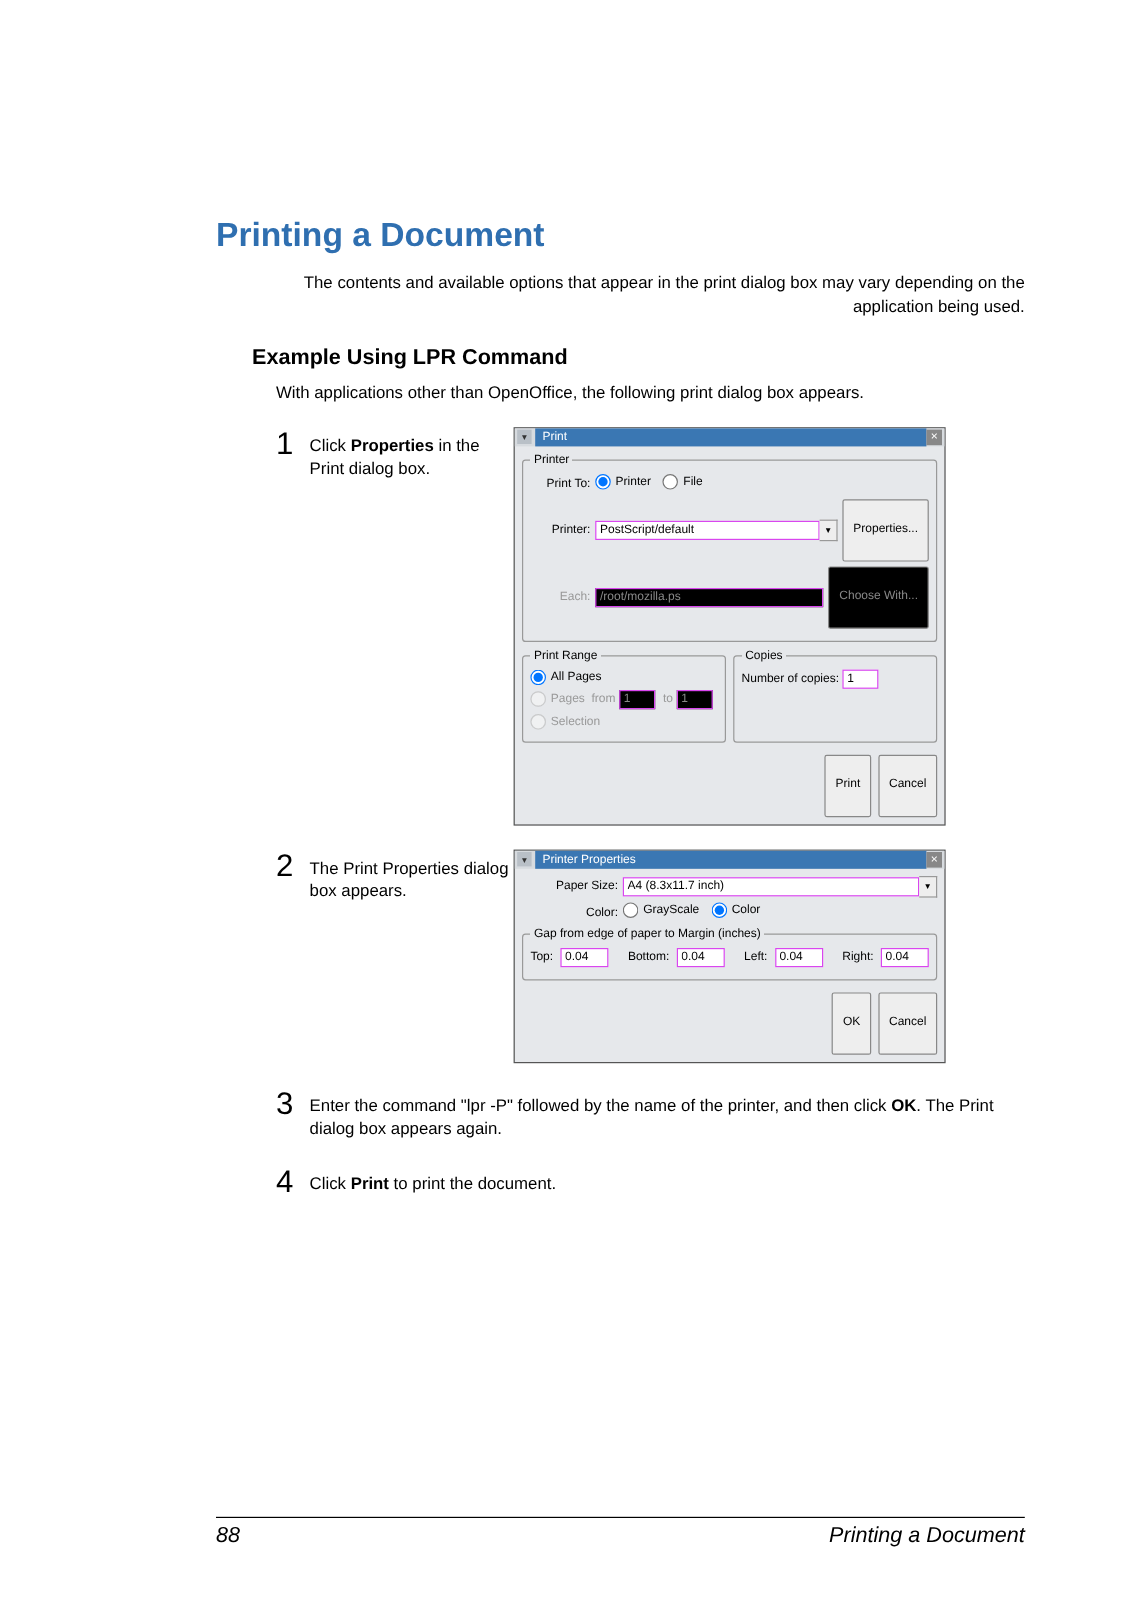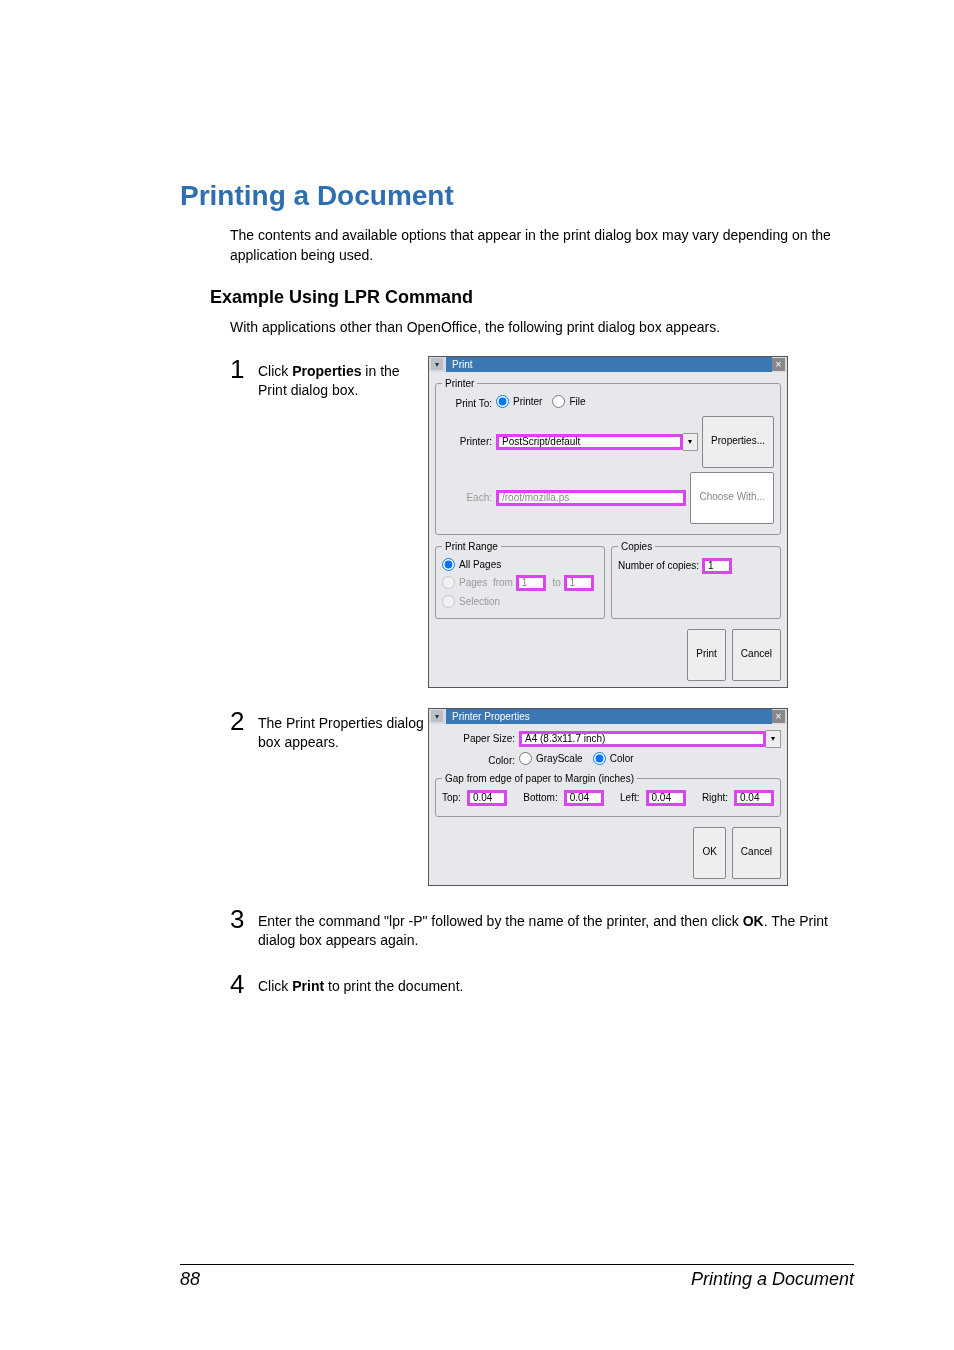--- a/index.html
+++ b/index.html
@@ -23,20 +23,21 @@
     color: #2f6fb0;
     font-weight: bold;
     font-size: 28px;
     margin: 0 0 14px 0;
   }
   .intro {
     font-size: 14px;
     line-height: 1.4;
     margin: 0 0 22px 50px;
     color: #000;
+    text-align: right;
   }
   h2.subtitle {
     font-size: 18px;
     font-weight: bold;
     margin: 0 0 10px 30px;
   }
   .subintro {
     font-size: 14px;
     line-height: 1.4;
     margin: 0 0 18px 50px;
@@ -122,26 +123,26 @@
   }
   .lbl {
     width: 50px;
     text-align: right;
     margin-right: 4px;
   }
   .dlg input[type=text], .dlg select {
     font-size: 10px;
     height: 16px;
     box-sizing: border-box;
-    border: 3px solid #d946ef;
+    border: 1px solid #d946ef;
     background: #fff;
     padding: 0 3px;
   }
   .dlg input[type=text].disabled, .dlg .btn.disabled {
-    background: #ffffff;
+    background: #000000;
     color: #888;
   }
   .dlg .btn {
     font-size: 10px;
     height: 18px;
     border: 1px solid #888;
     background: #eee;
     padding: 16px 8px;
     line-height: 16px;
     border-radius: 2px;

